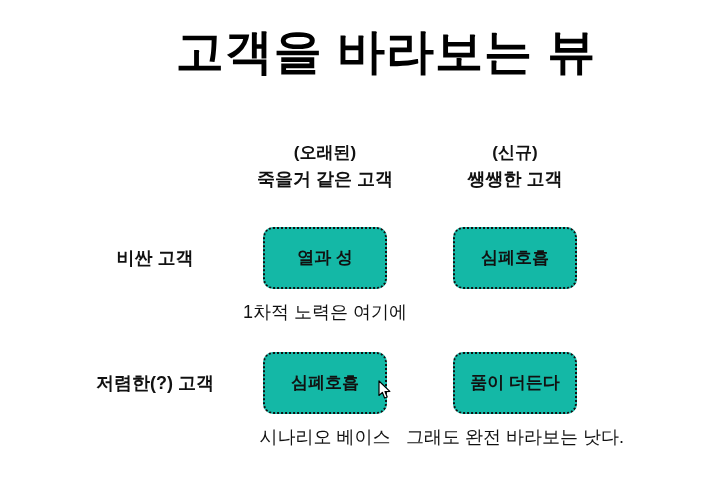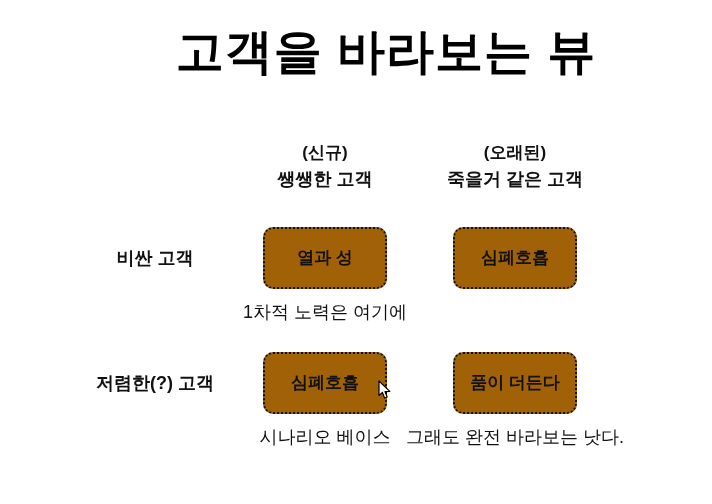--- a/index.html
+++ b/index.html
@@ -63,21 +63,21 @@
     align-items: center;
   }
   .row-1 { margin-top: 34px; }
   .row-2 { margin-top: 28px; }
   .box {
     box-sizing: border-box;
     width: 124px;
     height: 62px;
     border: 2px dotted #111111;
     border-radius: 10px;
-    background: #a16207;
+    background: #14b8a6;
     display: flex;
     align-items: center;
     justify-content: center;
     font-size: 17px;
     font-weight: 700;
     white-space: nowrap;
   }
   .caption {
     margin-top: 11px;
     font-size: 18px;
@@ -98,26 +98,26 @@
 <body>
 
 <div class="slide">
 
   <h1 class="title">고객을 바라보는 뷰</h1>
 
   <div class="matrix">
 
     <div class="corner"></div>
     <div class="col-header">
+      <div class="col-tag">(오래된)</div>
+      <div class="col-label">죽을거 같은 고객</div>
+    </div>
+    <div class="col-header">
       <div class="col-tag">(신규)</div>
       <div class="col-label">쌩쌩한 고객</div>
-    </div>
-    <div class="col-header">
-      <div class="col-tag">(오래된)</div>
-      <div class="col-label">죽을거 같은 고객</div>
     </div>
 
     <div class="row-label row-1">비싼 고객</div>
     <div class="cell-wrap row-1">
       <div class="box">
         <span>열과 성</span>
       </div>
       <div class="caption">1차적 노력은 여기에</div>
     </div>
     <div class="cell-wrap row-1">

